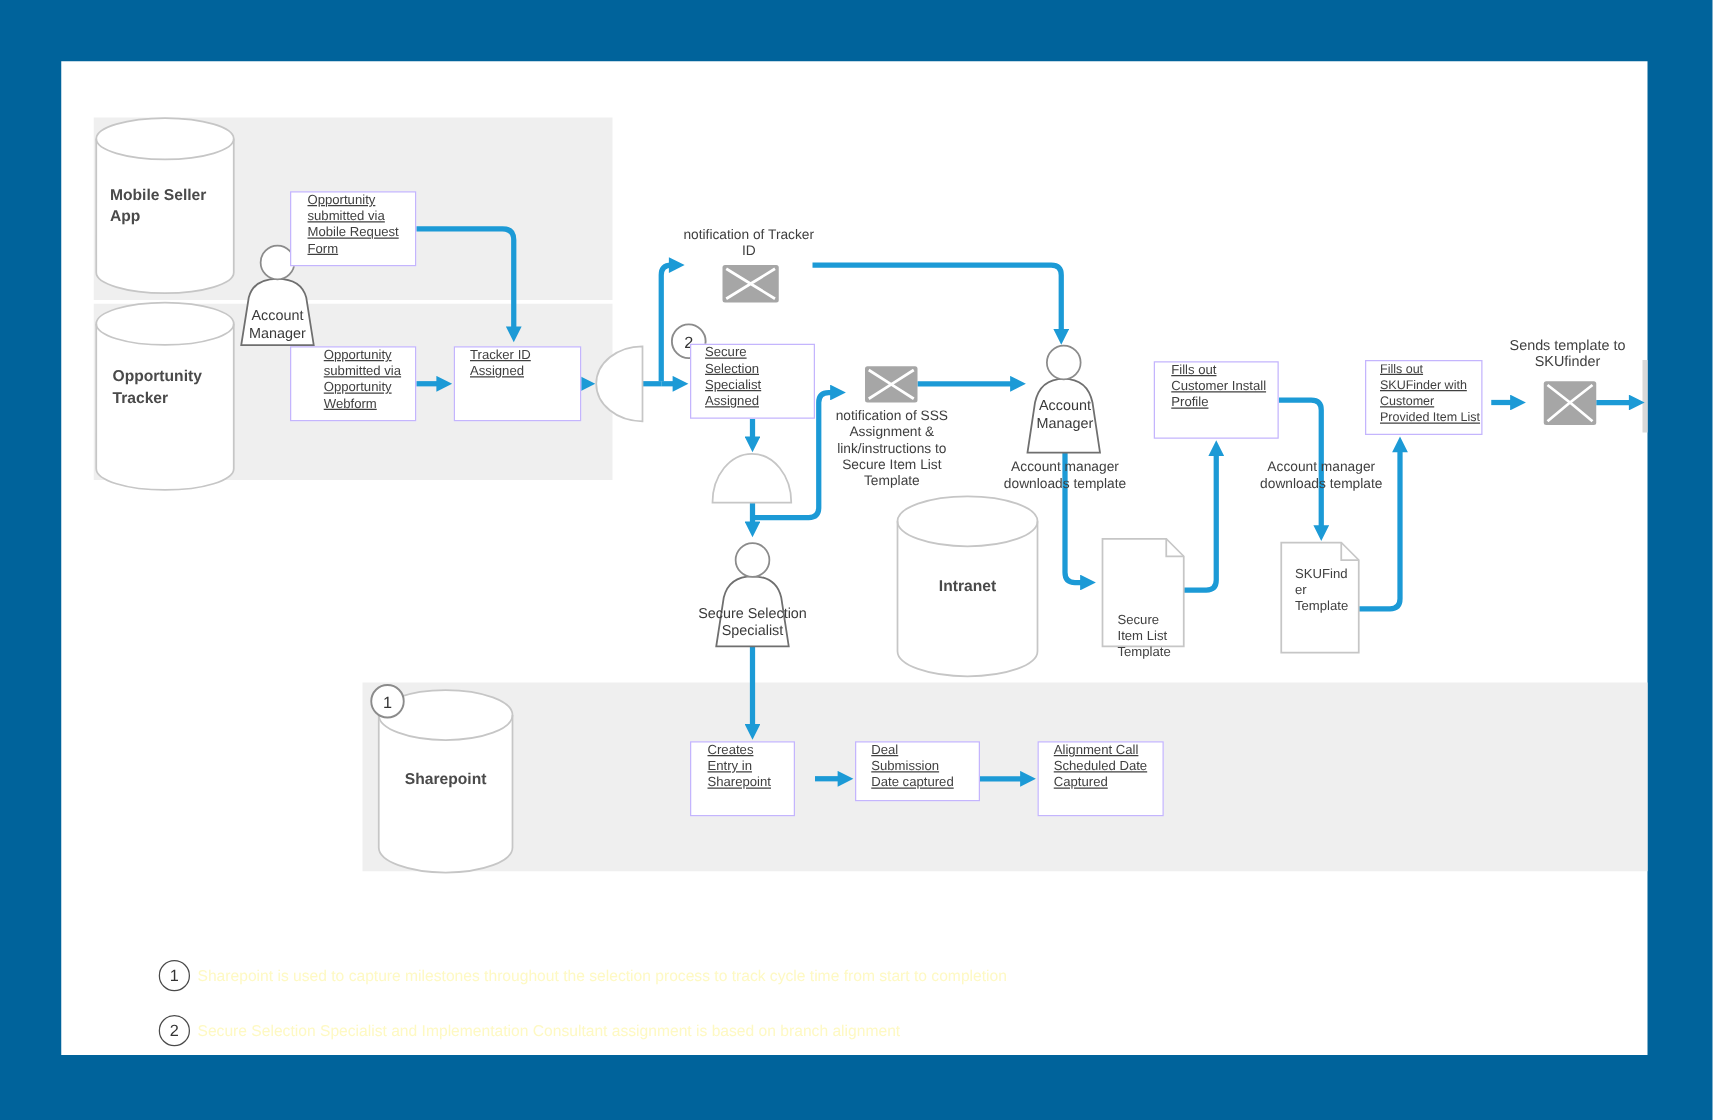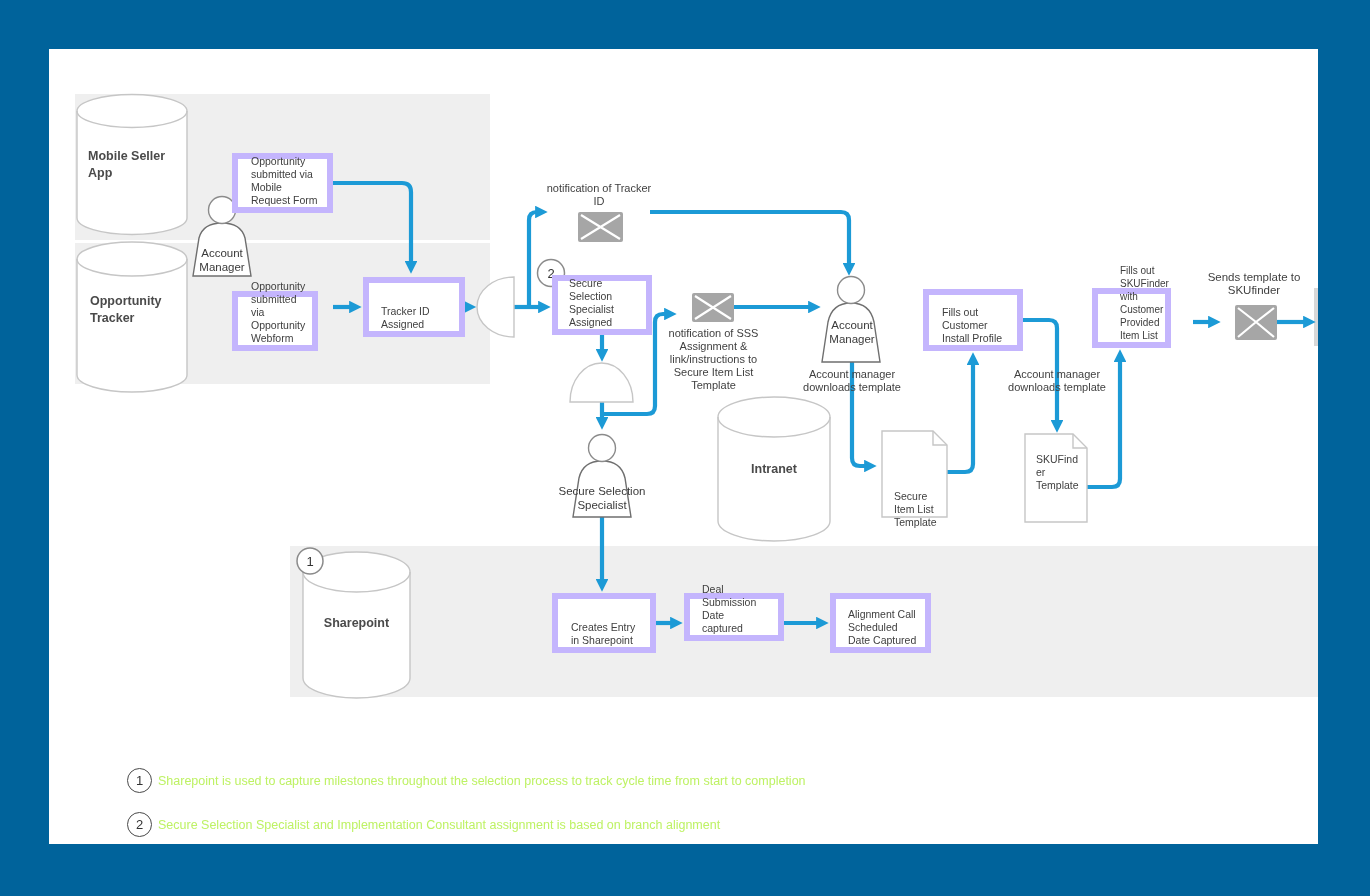--- a/index.html
+++ b/index.html
@@ -9,24 +9,25 @@
     font-family:"Liberation Sans","DejaVu Sans",sans-serif;
     -webkit-font-smoothing:antialiased;
   }
   #canvas{
     position:absolute;left:49px;top:49px;width:1269px;height:795px;
     background:#ffffff;
   }
   .band{position:absolute;background:#EFEFEF;}
   svg.layer{position:absolute;left:0;top:0;width:1370px;height:896px;pointer-events:none;}
   .box{
-    position:absolute;background:#ffffff;border:6px solid #c4b5fd;
+    position:absolute;background:#ffffff;border:1px solid #c4b5fd;
     color:#404040;font-size:10.5px;line-height:13px;
-    display:flex;flex-direction:column;justify-content:flex-end;
+    display:flex;flex-direction:column;justify-content:flex-start;
     box-sizing:border-box;
+    text-decoration:underline;
   }
   .box span{display:block;}
   .lbl{
     position:absolute;color:#3F3F3F;font-size:11px;line-height:13px;text-align:center;
   }
   .cyl-lbl{
     position:absolute;color:#4A4A4A;font-size:12.5px;line-height:17px;font-weight:bold;
   }
   .doc-lbl{
     position:absolute;color:#404040;font-size:10.5px;line-height:13px;
@@ -34,21 +35,21 @@
   }
   .person-lbl{
     position:absolute;color:#3A3A3A;font-size:11.5px;line-height:14px;text-align:center;
   }
   .note-row{position:absolute;display:flex;align-items:center;}
   .note-badge{
     width:23px;height:23px;border:1.5px solid #4A4A4A;border-radius:50%;
     color:#333;font-size:13px;line-height:23px;text-align:center;flex:0 0 auto;
     background:#fff;
   }
-  .note-text{margin-left:6px;color:#bef264;font-size:12.5px;white-space:nowrap;}
+  .note-text{margin-left:6px;color:#fef9c3;font-size:12.5px;white-space:nowrap;}
   .edge-strip{position:absolute;background:#D8D8D8;}
 </style>
 </head>
 <body>
 
 <div id="canvas">
 
   <div class="band" style="left:26px;top:45px;width:415px;height:146px;"></div>
   <div class="band" style="left:26px;top:194px;width:415px;height:141px;"></div>
   <div class="band" style="left:241px;top:497px;width:1028px;height:151px;"></div>
@@ -134,36 +135,36 @@
     <circle cx="310" cy="561" r="13" fill="#ffffff" stroke="#8B8B8B" stroke-width="1.5"></circle>
     <text x="310" y="566" text-anchor="middle">1</text>
     <circle cx="551" cy="273" r="13.5" fill="#ffffff" stroke="#8B8B8B" stroke-width="1.5"></circle>
     <text x="551" y="278" text-anchor="middle">2</text>
   </g>
 </svg>
 
 <div class="box" style="left:232px;top:153px;width:101px;height:60px;padding-left:13px;padding-right:6px;">
   <span>Opportunity submitted via Mobile Request Form</span>
 </div>
-<div class="box" style="left:232px;top:291px;width:86px;height:60px;padding-left:13px;padding-right:6px;">
+<div class="box" style="left:232px;top:277px;width:101px;height:60px;padding-left:26px;padding-right:6px;">
   <span>Opportunity submitted via Opportunity Webform</span>
 </div>
 <div class="box" style="left:363px;top:277px;width:102px;height:60px;padding-left:12px;padding-right:10px;">
   <span>Tracker ID Assigned</span>
 </div>
 <div class="box" style="left:552px;top:275px;width:100px;height:60px;padding-left:11px;padding-right:23px;">
   <span>Secure Selection Specialist Assigned</span>
 </div>
 <div class="box" style="left:923px;top:289px;width:100px;height:62px;padding-left:13px;padding-right:8px;">
   <span>Fills out Customer Install Profile</span>
 </div>
-<div class="box" style="left:1092px;top:288px;width:79px;height:60px;padding-left:22px;padding-right:0px;font-size:10px;">
+<div class="box" style="left:1092px;top:288px;width:94px;height:60px;padding-left:11px;padding-right:0px;font-size:10px;">
   <span>Fills out SKUFinder with Customer Provided Item List</span>
 </div>
-<div class="box" style="left:552px;top:593px;width:104px;height:60px;padding-left:13px;padding-right:6px;">
+<div class="box" style="left:552px;top:593px;width:84px;height:60px;padding-left:13px;padding-right:6px;">
   <span>Creates Entry in Sharepoint</span>
 </div>
 <div class="box" style="left:684px;top:593px;width:100px;height:48px;padding-left:12px;padding-right:16px;">
   <span>Deal Submission Date captured</span>
 </div>
 <div class="box" style="left:830px;top:593px;width:101px;height:60px;padding-left:12px;padding-right:6px;">
   <span>Alignment Call Scheduled Date Captured</span>
 </div>
 
 <div class="cyl-lbl" style="left:88px;top:148px;width:85px;">

